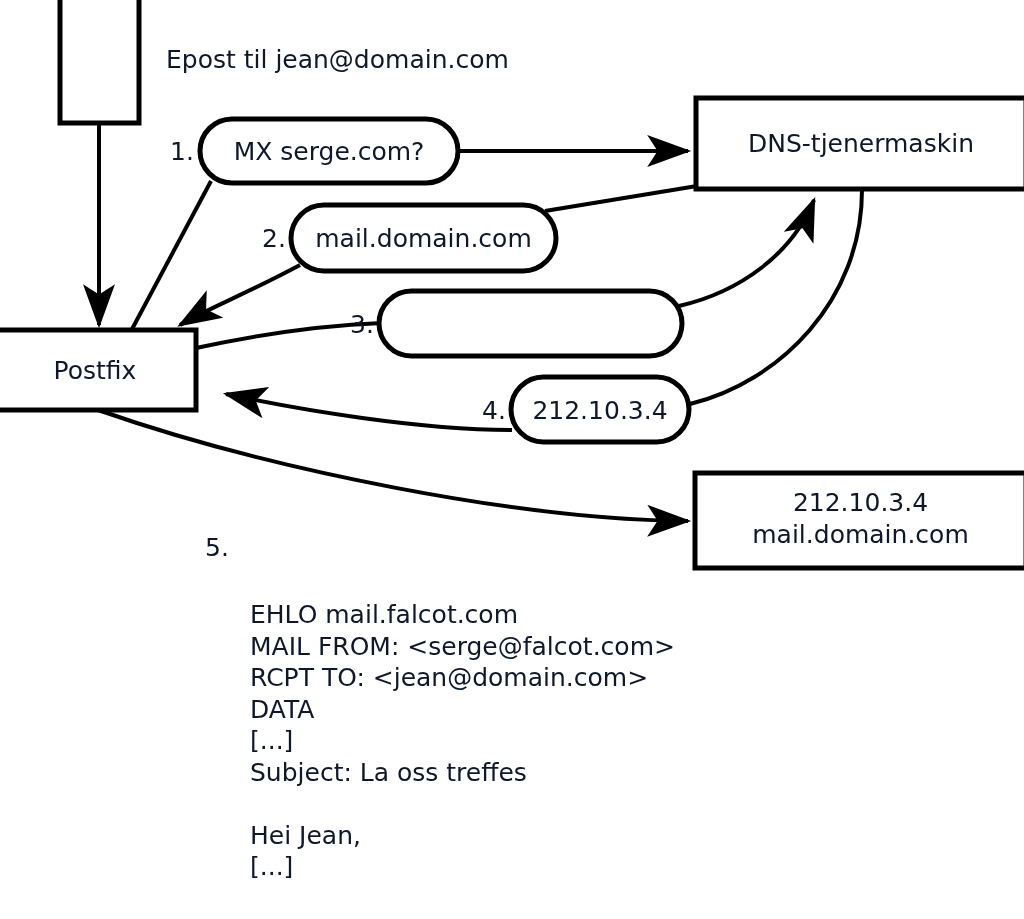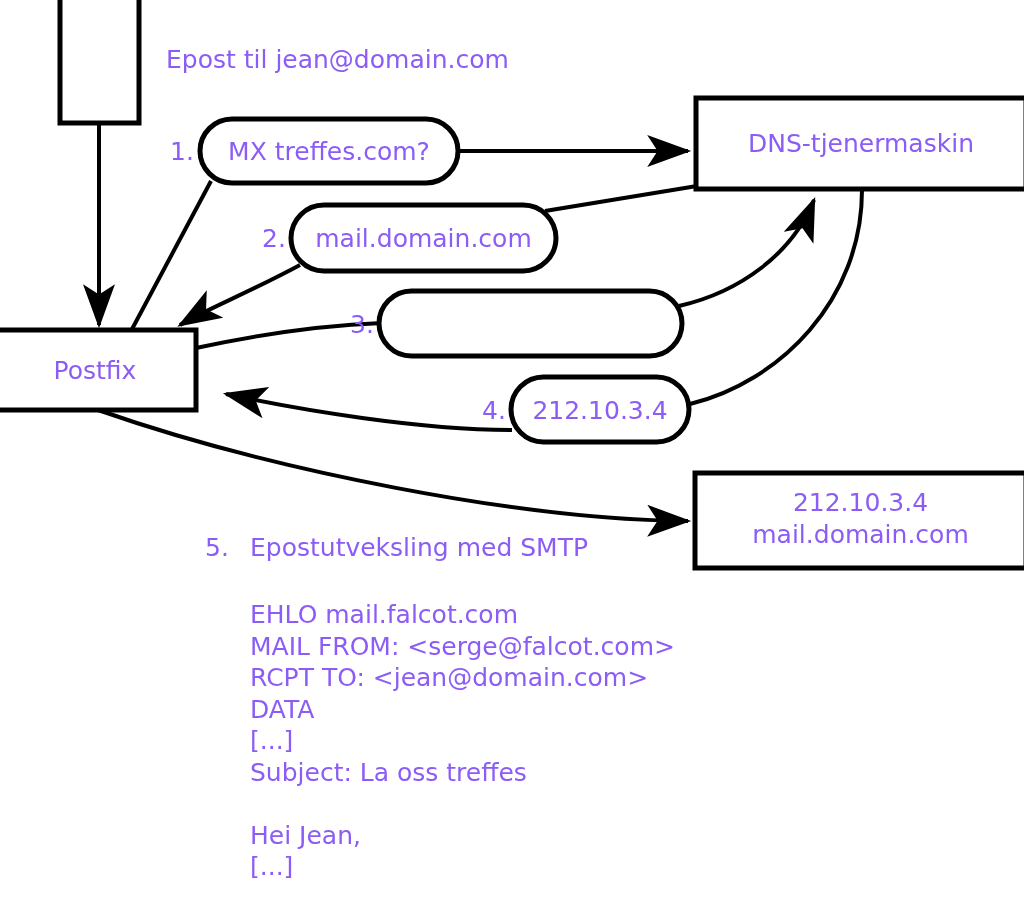--- a/index.html
+++ b/index.html
@@ -8,21 +8,21 @@
     padding: 0;
     background: #ffffff;
   }
   #canvas {
     position: relative;
     width: 1024px;
     height: 919px;
     background: #ffffff;
     overflow: hidden;
     font-family: "DejaVu Sans", "Liberation Sans", sans-serif;
-    color: #8b5cf6;
+    color: #0f172a;
   }
   svg.layer {
     position: absolute;
     left: 0;
     top: 0;
     width: 1024px;
     height: 919px;
   }
   .box-label {
     position: absolute;
@@ -111,26 +111,25 @@
   <div class="box-label" style="left:696px; top:128px; width:330px;">DNS-tjenermaskin</div>
 
   <div class="box-label" style="left:695px; top:487px; width:331px;">212.10.3.4</div>
   <div class="box-label" style="left:695px; top:519px; width:331px;">mail.domain.com</div>
 
   <div class="step-num" style="left:170px; top:137px;">1.</div>
   <div class="step-num" style="left:262px; top:224px;">2.</div>
   <div class="step-num" style="left:350px; top:310px;">3.</div>
   <div class="step-num" style="left:482px; top:396px;">4.</div>
 
-  <div class="pill-label" style="left:200px; top:137px; width:258px;">MX treffes.com?</div>
+  <div class="pill-label" style="left:200px; top:137px; width:258px;">MX serge.com?</div>
   <div class="pill-label" style="left:291px; top:224px; width:265px;">mail.domain.com</div>
   <div class="pill-label" style="left:511px; top:396px; width:178px;">212.10.3.4</div>
 
   <div class="step-num" style="left:205px; top:533px;">5.</div>
-  <div class="caption" style="left:250px; top:533px;">Epostutveksling med SMTP</div>
 
   <div class="mono-block" style="left:250px; top:599px;">EHLO mail.falcot.com
 MAIL FROM: &lt;serge@falcot.com&gt;
 RCPT TO: &lt;jean@domain.com&gt;
 DATA
 [...]
 Subject: La oss treffes
 
 Hei Jean,
 [...]

